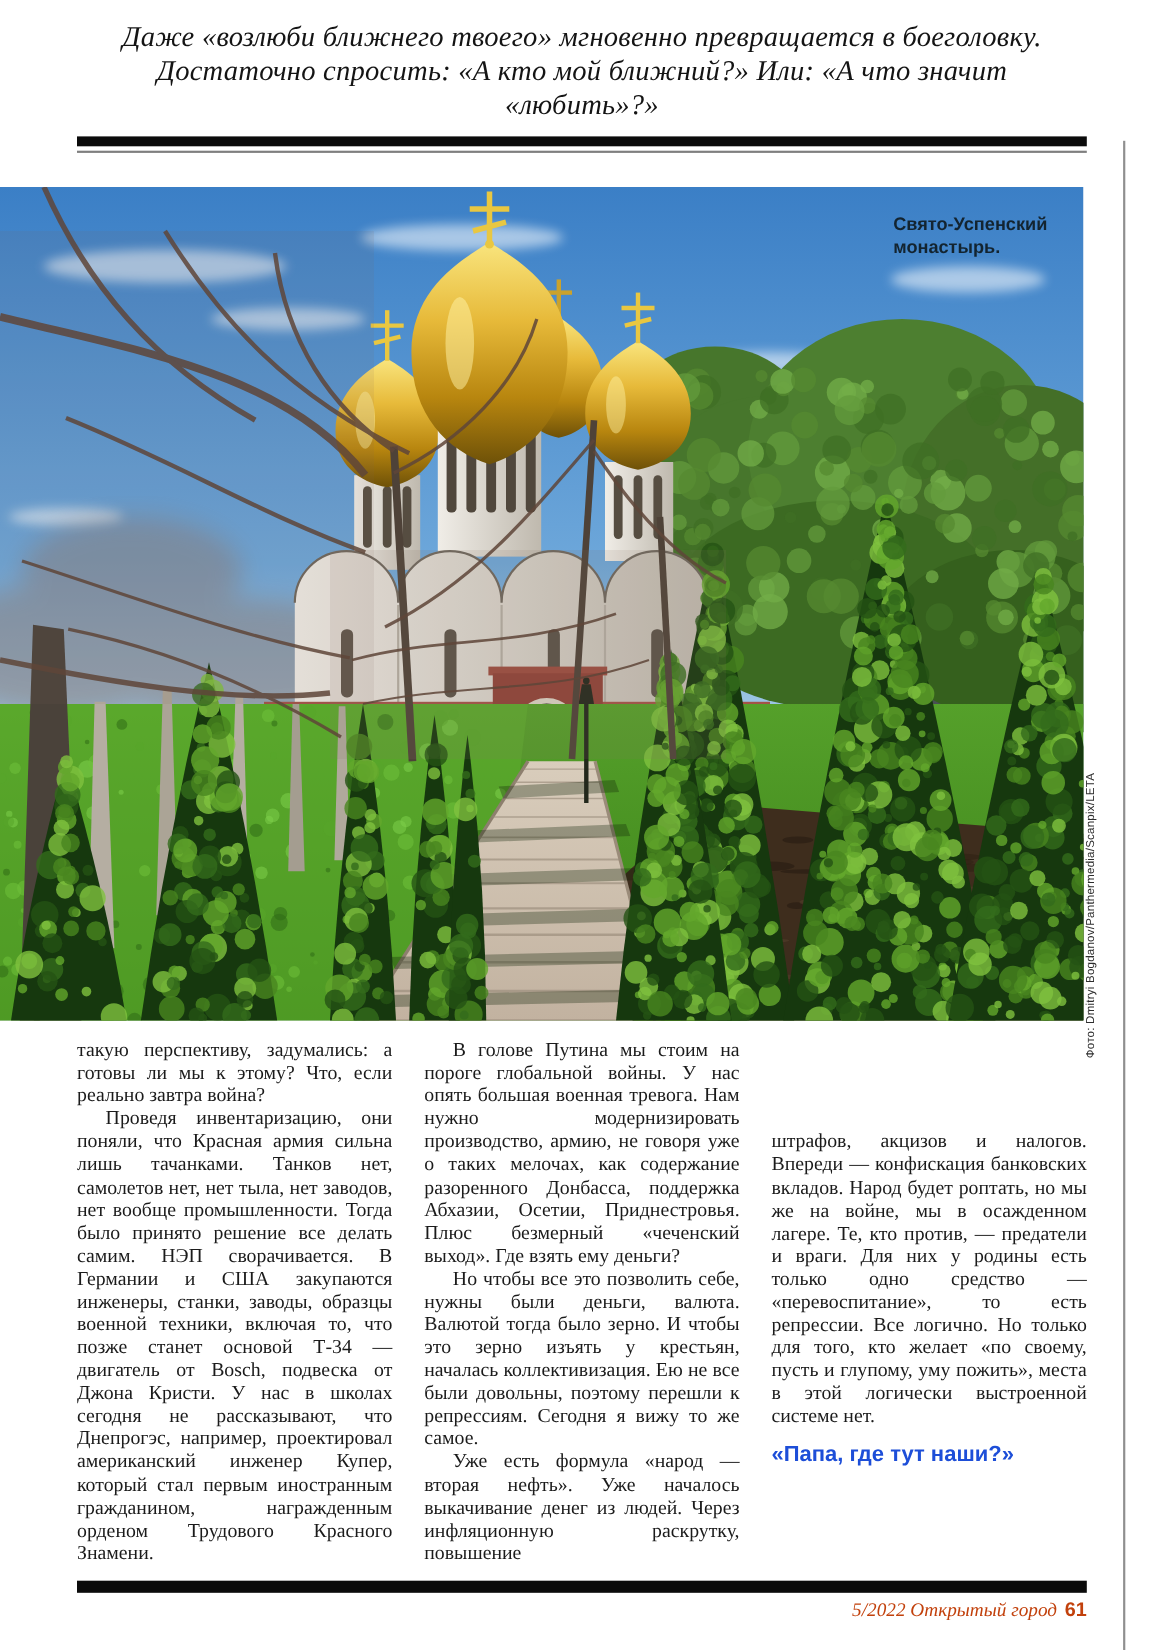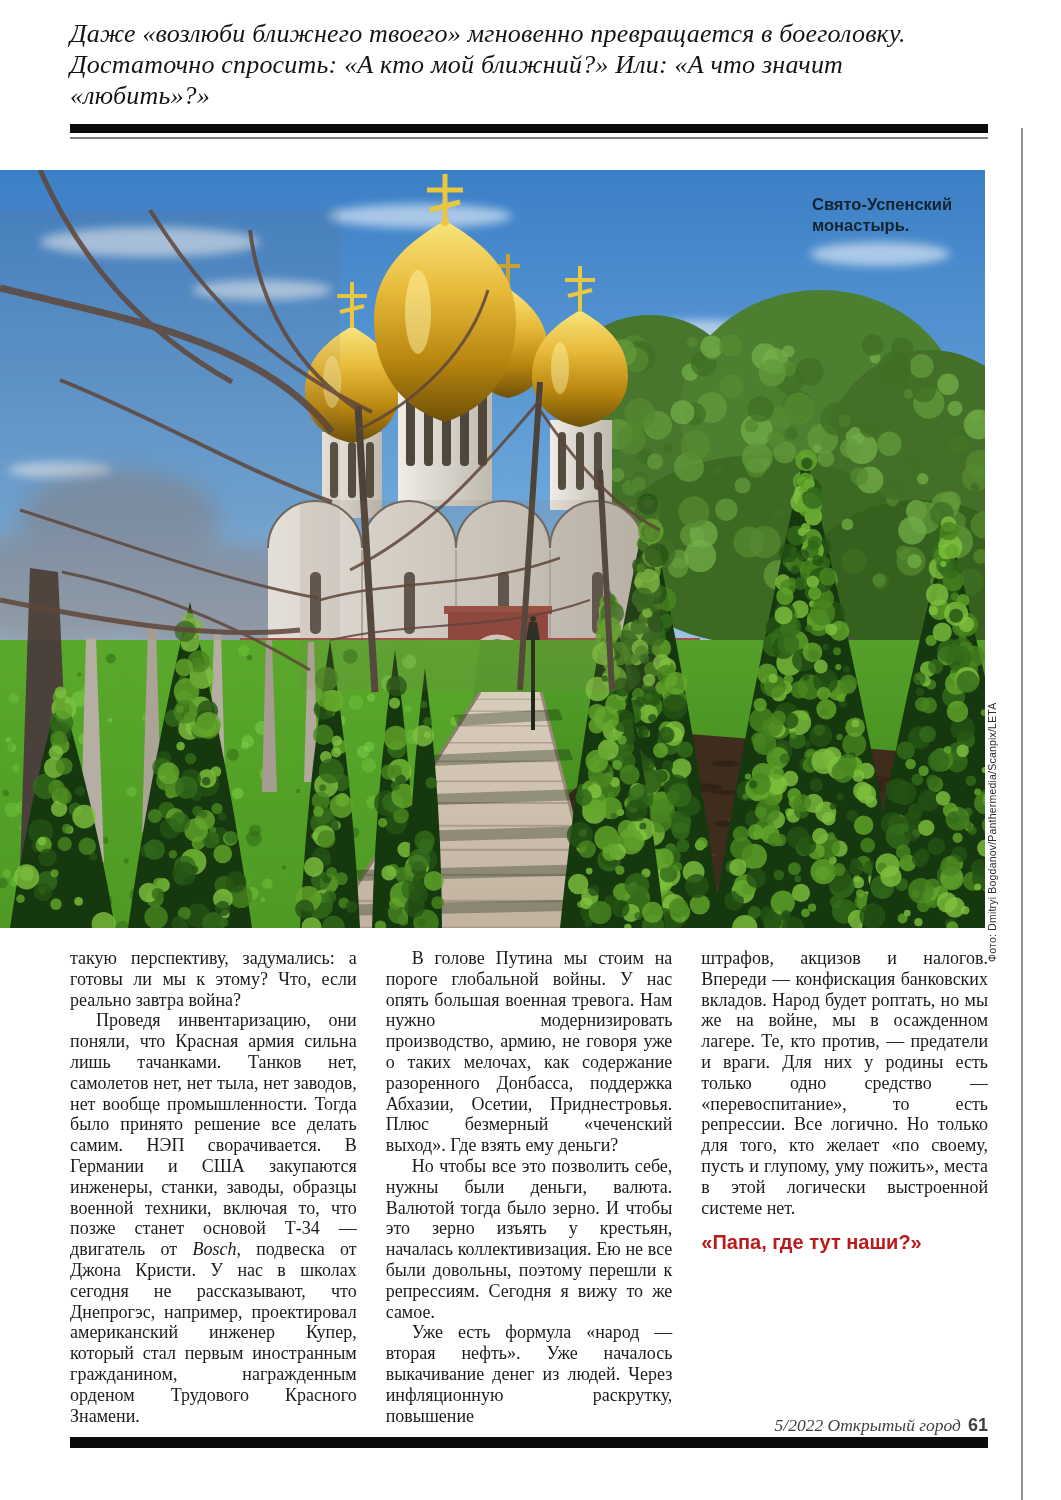--- a/index.html
+++ b/index.html
@@ -5,20 +5,21 @@
   html,body{margin:0;padding:0;background:#ffffff;}
   .page{
     position:relative;width:1061px;height:1500px;background:#ffffff;
     font-family:"Liberation Serif","DejaVu Serif",serif;color:#1a1a1a;overflow:hidden;
   }
   
   .pull-quote{
     position:absolute;left:70px;top:18px;width:918px;
     font-style:italic;font-size:26px;line-height:31px;color:#141414;
     letter-spacing:.2px;
+    text-align:center;
   }
   .rule-thick{position:absolute;left:70px;top:124px;width:918px;height:9px;background:#0b0b0b;}
   .rule-thin{position:absolute;left:70px;top:137px;width:918px;height:2px;background:#7f7f7f;}
   .edge-line{position:absolute;left:1021px;top:128px;width:2px;height:1372px;background:#8f8f8f;}
 
   
   .photo{position:absolute;left:0;top:170px;width:1024px;height:758px;overflow:hidden;}
   .photo svg{display:block;}
   .photo-caption{
     position:absolute;left:812px;top:24px;width:170px;
@@ -28,42 +29,42 @@
   .photo-credit{
     position:absolute;left:986px;top:612px;height:350px;width:15px;
     font-family:"Liberation Sans","DejaVu Sans",sans-serif;
     font-size:10.5px;color:#2d2d2d;letter-spacing:.2px;
     writing-mode:vertical-rl;transform:rotate(180deg);white-space:nowrap;
   }
 
   
   .columns{
     position:absolute;left:70px;top:948px;width:918px;height:470px;
-    display:flex;gap:29px;
+    display:flex;gap:29px;align-items:center;
   }
   .col{width:292px;}
   .col p{
     margin:0;font-size:18px;line-height:20.8px;text-align:justify;
     hyphens:auto;-webkit-hyphens:auto;color:#1b1b1b;
   }
   .col p.indent{text-indent:26px;}
-  .italic{font-style:italic;}
+  .italic{}
   .subhead{
     margin:13px 0 5px 0;font-family:"Liberation Sans","DejaVu Sans",sans-serif;
-    font-weight:bold;font-size:20px;line-height:23px;color:#b91c1c;
+    font-weight:bold;font-size:20px;line-height:23px;color:#1d4ed8;
   }
   .q-bold{
     font-family:"Liberation Sans","DejaVu Sans",sans-serif;font-weight:bold;
     font-size:16.5px !important;line-height:20.8px;color:#000;
   }
 
   
   .rule-footer{position:absolute;left:70px;top:1437px;width:918px;height:11px;background:#0b0b0b;}
   .folio{
-    position:absolute;top:1415px;right:73px;font-size:17.5px;color:#404040;white-space:nowrap;
+    position:absolute;top:1453px;right:73px;font-size:17.5px;color:#c2410c;white-space:nowrap;
   }
   .folio .issue{font-style:italic;}
   .folio .pagenum{
     font-family:"Liberation Sans","DejaVu Sans",sans-serif;font-weight:bold;
     font-size:18px;margin-left:7px;font-style:normal;
   }
 </style>
 </head>
 <body>
 

